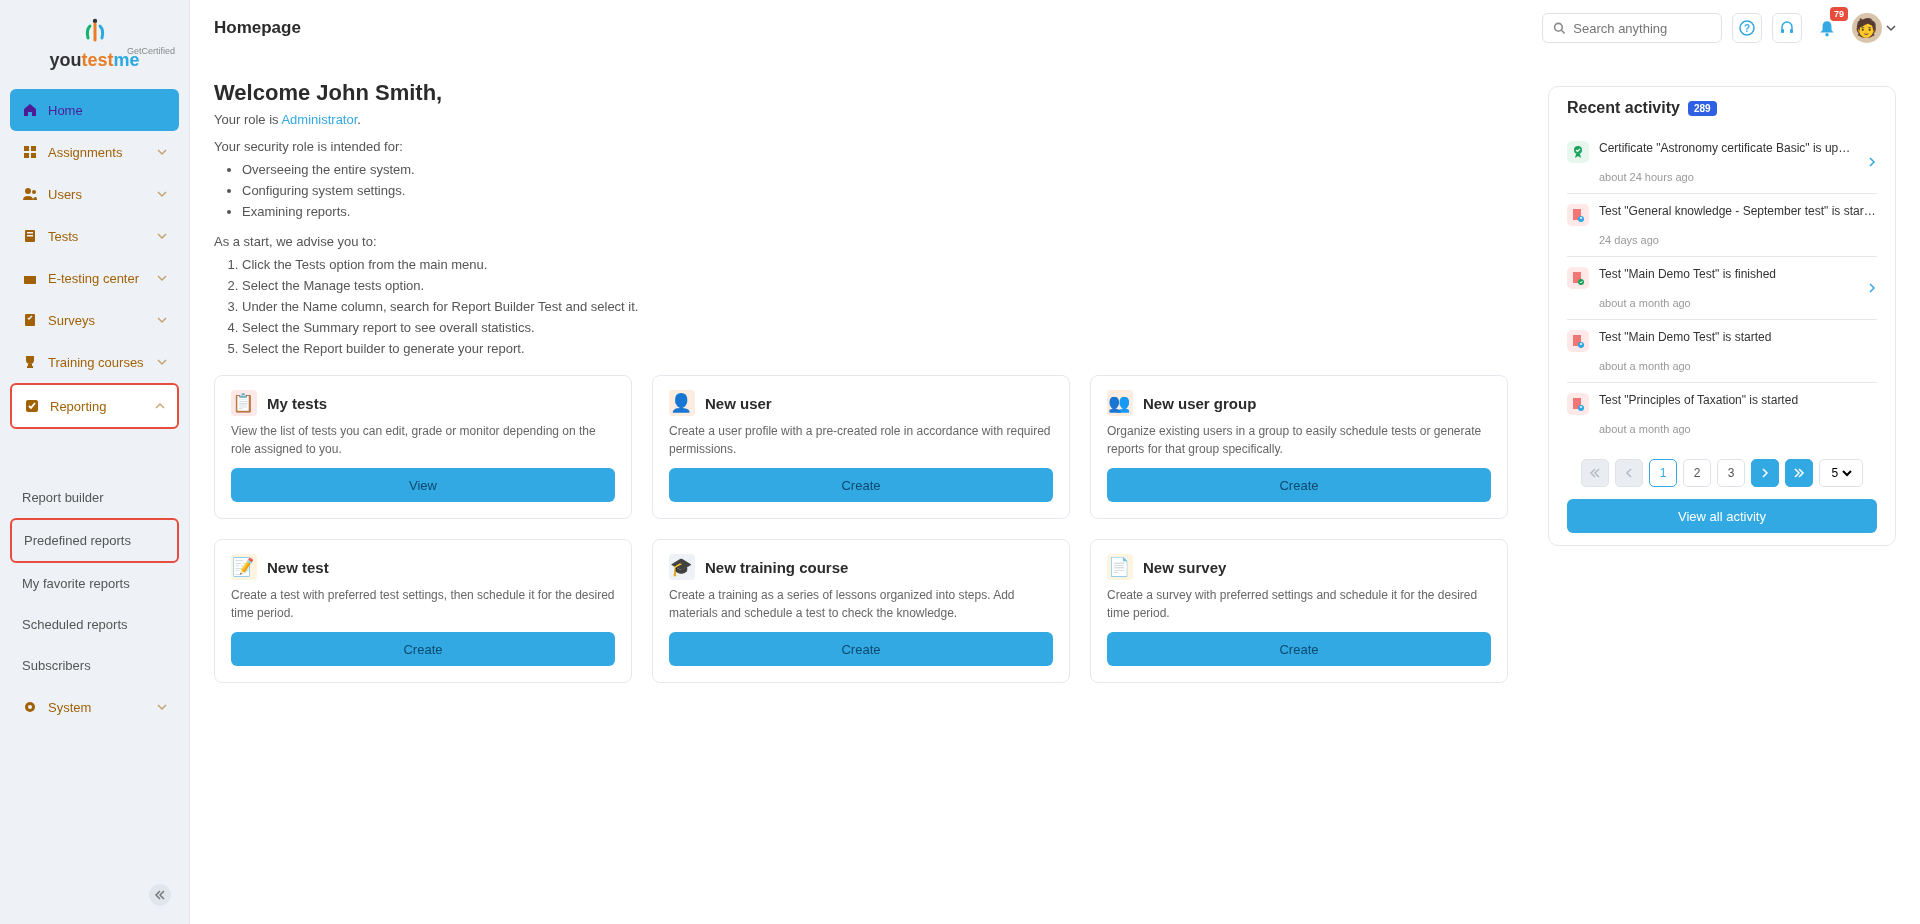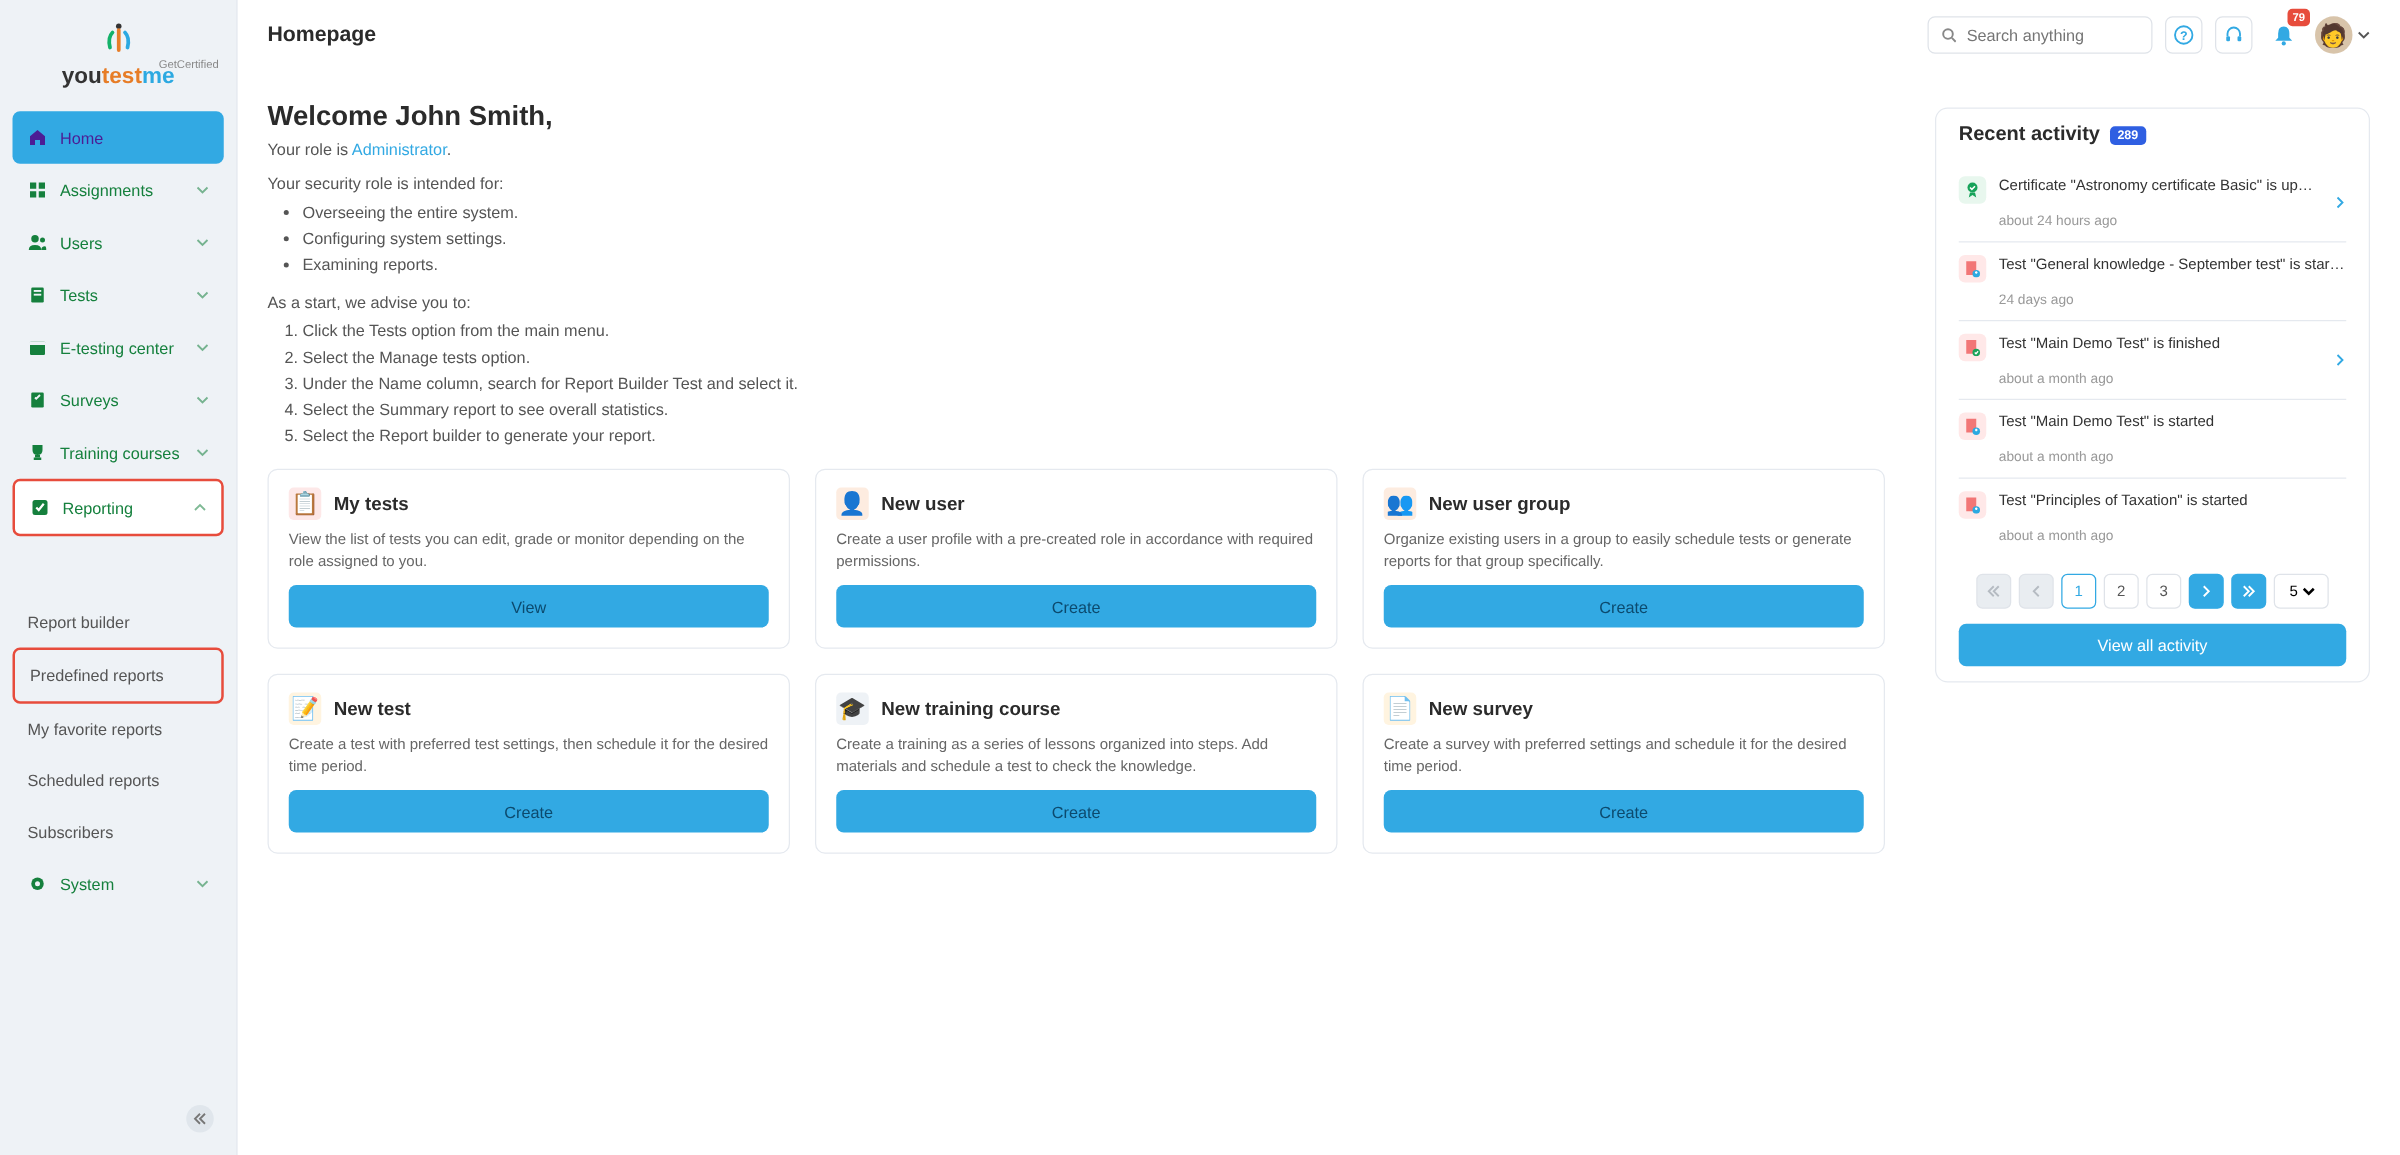--- a/index.html
+++ b/index.html
@@ -19,21 +19,21 @@
   
   .sidebar{position:absolute;left:0;top:0;bottom:0;width:190px;background:var(--sidebar);border-right:1px solid var(--border);padding:12px 0 0 0;}
   .logo{display:flex;align-items:center;gap:6px;padding:6px 14px 18px;position:relative;flex-direction:column;}
   .logo-mark{width:22px;height:26px;position:relative;}
   .logo-mark svg{display:block;}
   .logo-text{font-size:18px;font-weight:700;color:#333;}
   .logo-text .test{color:#e77d27;}
   .logo-text .me{color:#2ca9e1;}
   .logo-sub{position:absolute;right:14px;top:34px;font-size:9px;color:#888;}
   .nav{padding:0 10px;}
-  .nav-item{display:flex;align-items:center;gap:10px;padding:13px 12px;border-radius:6px;cursor:pointer;color:#15803d;font-size:13px;position:relative;}
+  .nav-item{display:flex;align-items:center;gap:10px;padding:13px 12px;border-radius:6px;cursor:pointer;color:#a16207;font-size:13px;position:relative;}
   .nav-item.active{background:var(--blue);color:#4c1d95;}
   .nav-item .nav-icon{width:16px;height:16px;flex:0 0 16px;}
   .nav-item .nav-icon svg{display:block;fill:currentColor;}
   .nav-item .chev{margin-left:auto;opacity:.55;}
   .nav-item.expanded{background:#fff;border:2px solid var(--red);}
   .nav-item.expanded .chev svg{transform:rotate(180deg);}
   .sub{padding:0 10px;margin-top:48px;}
   .sub-item{padding:13px 12px;border-radius:6px;font-size:13px;color:#555;cursor:pointer;}
   .sub-item.hl{border:2px solid var(--red);}
   .collapse-btn{position:absolute;bottom:18px;right:18px;width:22px;height:22px;border-radius:11px;background:#e0e6ec;display:flex;align-items:center;justify-content:center;cursor:pointer;}

